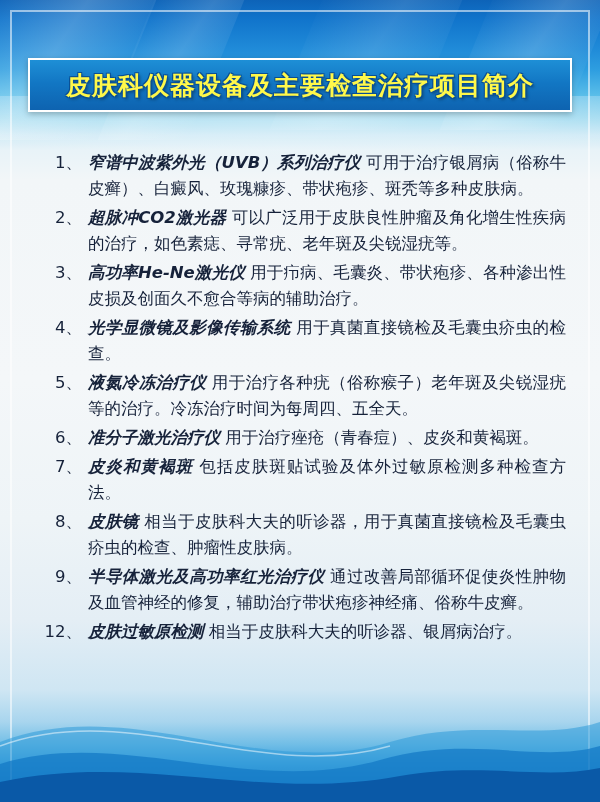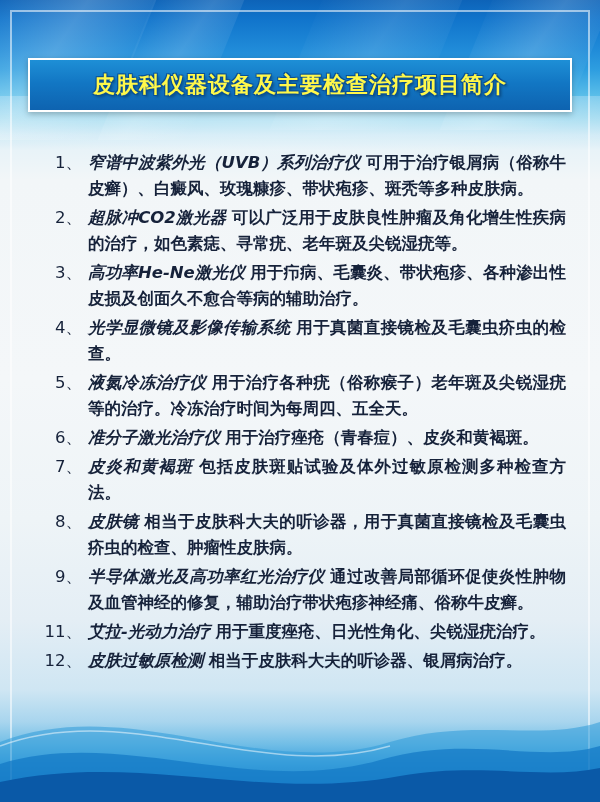--- a/index.html
+++ b/index.html
@@ -85,21 +85,21 @@
     background: linear-gradient(to bottom, #1e8fd6 0%, #1277c4 45%, #0e63b0 100%);
     border: 2px solid #ffffff;
     display: flex;
     align-items: center;
     justify-content: center;
     box-shadow: 0 2px 6px rgba(0,0,0,.25);
   }
   .title-text {
     font-family: Liberation Serif, serif;
     font-weight: bold;
-    font-size: 22px;
+    font-size: 25px;
     letter-spacing: 1px;
     color: #fff84a;
     text-shadow: 1px 1px 0 #0a4f94, -1px 1px 0 #0a4f94, 1px -1px 0 #0a4f94, -1px -1px 0 #0a4f94, 2px 2px 3px rgba(0,0,0,.35);
     white-space: nowrap;
   }
 
   .content {
     position: absolute;
     left: 38px;
     top: 150px;
@@ -130,21 +130,21 @@
     font-family: "DejaVu Sans", "Liberation Sans", sans-serif;
     font-size: 16.5px;
     line-height: 26px;
     text-align: justify;
     color: #16223a;
   }
   .body .head {
     font-weight: bold;
     font-style: italic;
   }
-  .rest { font-weight: bold; }
+  .rest { font-weight: normal; }
 </style>
 </head>
 <body>
 
 <div class="poster">
 
   <div class="streak s1"></div>
   <div class="streak s2"></div>
   <div class="streak s3"></div>
   <div class="streak s4"></div>
@@ -198,24 +198,20 @@
         <span class="num">8、</span>
         <span class="body"><span class="head">皮肤镜</span> <span class="rest">相当于皮肤科大夫的听诊器，用于真菌直接镜检及毛囊虫疥虫的检查、肿瘤性皮肤病。</span></span>
       </li>
 
       <li>
         <span class="num">9、</span>
         <span class="body"><span class="head">半导体激光及高功率红光治疗仪</span> <span class="rest">通过改善局部循环促使炎性肿物及血管神经的修复，辅助治疗带状疱疹神经痛、俗称牛皮癣。</span></span>
       </li>
 
 
-      <li>
-        <span class="num">11、</span>
-        <span class="body"><span class="head">艾拉-光动力治疗</span> <span class="rest">用于重度痤疮、日光性角化、尖锐湿疣治疗。</span></span>
-      </li>
 
       <li>
         <span class="num">12、</span>
         <span class="body"><span class="head">皮肤过敏原检测</span> <span class="rest">相当于皮肤科大夫的听诊器、银屑病治疗。</span></span>
       </li>
 
     </ol>
   </div>
 
   <div class="wave-bottom">

